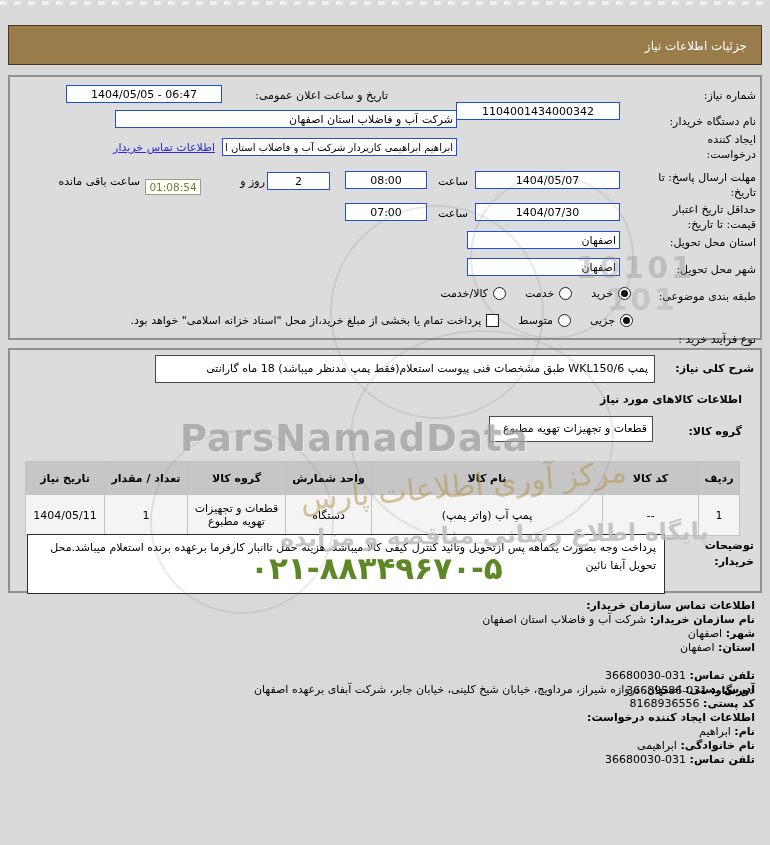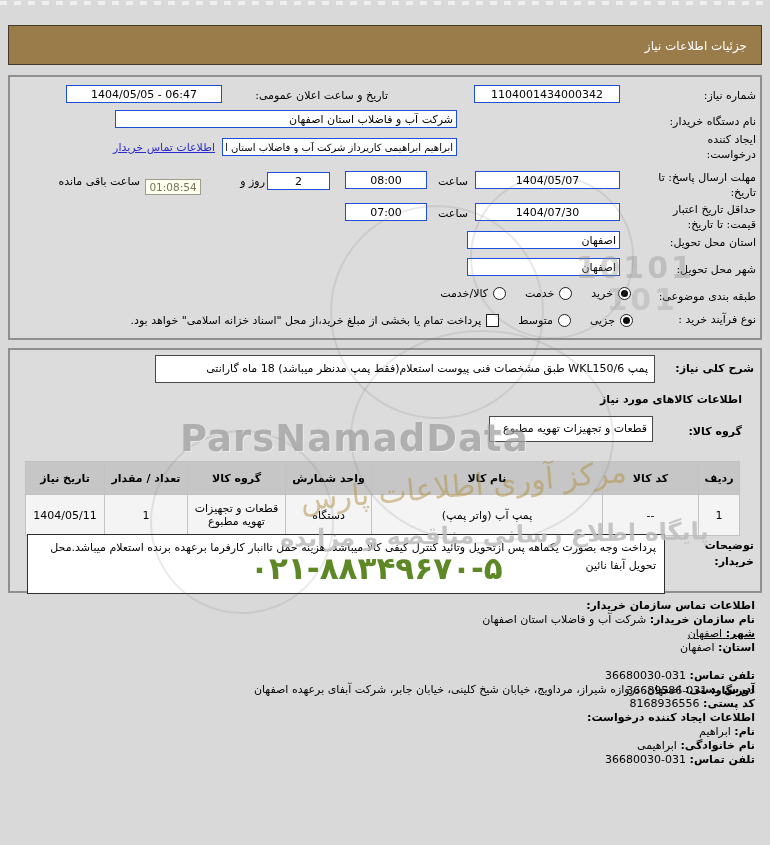--- a/index.html
+++ b/index.html
@@ -65,21 +65,21 @@
   <div class="top-dots"></div>
 
   <div class="hbar">
     <span>جزئیات اطلاعات نیاز</span>
   </div>
 
   <div class="panel" id="panel1"></div>
   <div class="panel" id="panel2"></div>
 
   <div class="abs lbl" style="right:14px;top:88px;">شماره نیاز:</div>
-  <input class="inp ltr center" style="right: 150px; top: 85px; width: 146px;" value="1104001434000342">
+  <input class="inp ltr center" style="right: 150px; top: 102px; width: 164px;" value="1104001434000342">
   <div class="abs lbl" style="right:382px;top:88px;">تاریخ و ساعت اعلان عمومی:</div>
   <input class="inp ltr center" style="right: 548px; top: 85px; width: 156px;" value="1404/05/05 - 06:47">
 
   <div class="abs lbl" style="right:14px;top:114px;">نام دستگاه خریدار:</div>
   <input class="inp rtl" style="right: 313px; top: 110px; width: 342px;" value="شرکت آب و فاضلاب استان اصفهان">
 
   <div class="abs lbl wrap" style="right:14px;top:132px;width:100px;">ایجاد کننده درخواست:</div>
   <input class="inp rtl small" style="right: 313px; top: 138px; width: 235px;" value="ابراهیم ابراهیمی کارپرداز شرکت آب و فاضلاب استان اصفهان">
   <a class="link abs" href="#" style="right:555px;top:141px;">اطلاعات تماس خریدار</a>
 
@@ -108,21 +108,21 @@
     <span class="radio checked"></span>
     <span class="optlabel">خرید</span>
     <span class="gap"></span>
     <span class="radio"></span>
     <span class="optlabel">خدمت</span>
     <span class="gap"></span>
     <span class="radio"></span>
     <span class="optlabel">کالا/خدمت</span>
   </div>
 
-  <div class="abs lbl" style="right:14px;top:312px;margin-left:26px;">نوع فرآیند خرید :</div>
+  <div class="abs lbl" style="right:14px;top:332px;margin-left:26px;">نوع فرآیند خرید :</div>
   <div class="optgroup" style="right:137px;top:314px;">
     <span class="radio checked"></span>
     <span class="optlabel">جزیی</span>
     <span class="gap"></span>
     <span class="radio"></span>
     <span class="optlabel">متوسط</span>
     <span class="gap"></span>
     <span class="chk"></span>
     <span class="optlabel">پرداخت تمام یا بخشی از مبلغ خرید،از محل "اسناد خزانه اسلامی" خواهد بود.</span>
   </div>
@@ -167,21 +167,21 @@
         <td class="ltr">1404/05/11</td>
       </tr>
     </tbody>
   </table>
 
   <div class="abs lbl wrap b" style="right:16px;top:538px;width:80px;line-height:16px;">توضیحات خریدار:</div>
   <div class="notesbox" style="right:105px;top:534px;width:638px;height:60px;">پرداخت وجه بصورت یکماهه پس ازتحویل وتائید کنترل کیفی کالا میباشد. هزینه حمل تاانبار کارفرما برعهده برنده استعلام میباشد.محل تحویل آبفا نائین</div>
 
   <div class="pline b" style="top:599px;">اطلاعات تماس سازمان خریدار:</div>
   <div class="pline" style="top:613px;"><b>نام سازمان خریدار:</b> <span>شرکت آب و فاضلاب استان اصفهان</span></div>
-  <div class="pline" style="top:627px;text-decoration:underline;"><b>شهر:</b> <span>اصفهان</span></div>
+  <div class="pline" style="top:627px;"><b>شهر:</b> <span>اصفهان</span></div>
   <div class="pline" style="top:641px;"><b>استان:</b> <span>اصفهان</span></div>
   <div class="pline" style="top:684px;"><b>دورنگار:</b> <span>031-36689586</span></div>
   <div class="pline" style="top:669px;"><b>تلفن تماس:</b> <span>031-36680030</span></div>
   <div class="pline" style="top:683px;"><b>آدرس پستی:</b> <span>اصفهان، دروازه شیراز، مرداویج، خیابان شیخ کلینی، خیابان جابر، شرکت آبفای برعهده اصفهان</span></div>
   <div class="pline" style="top:697px;"><b>کد پستی:</b> <span>8168936556</span></div>
 
   <div class="pline b" style="top:711px;">اطلاعات ایجاد کننده درخواست:</div>
   <div class="pline" style="top:725px;"><b>نام:</b> <span>ابراهیم</span></div>
   <div class="pline" style="top:739px;"><b>نام خانوادگی:</b> <span>ابراهیمی</span></div>
   <div class="pline" style="top:753px;"><b>تلفن تماس:</b> <span>031-36680030</span></div>

